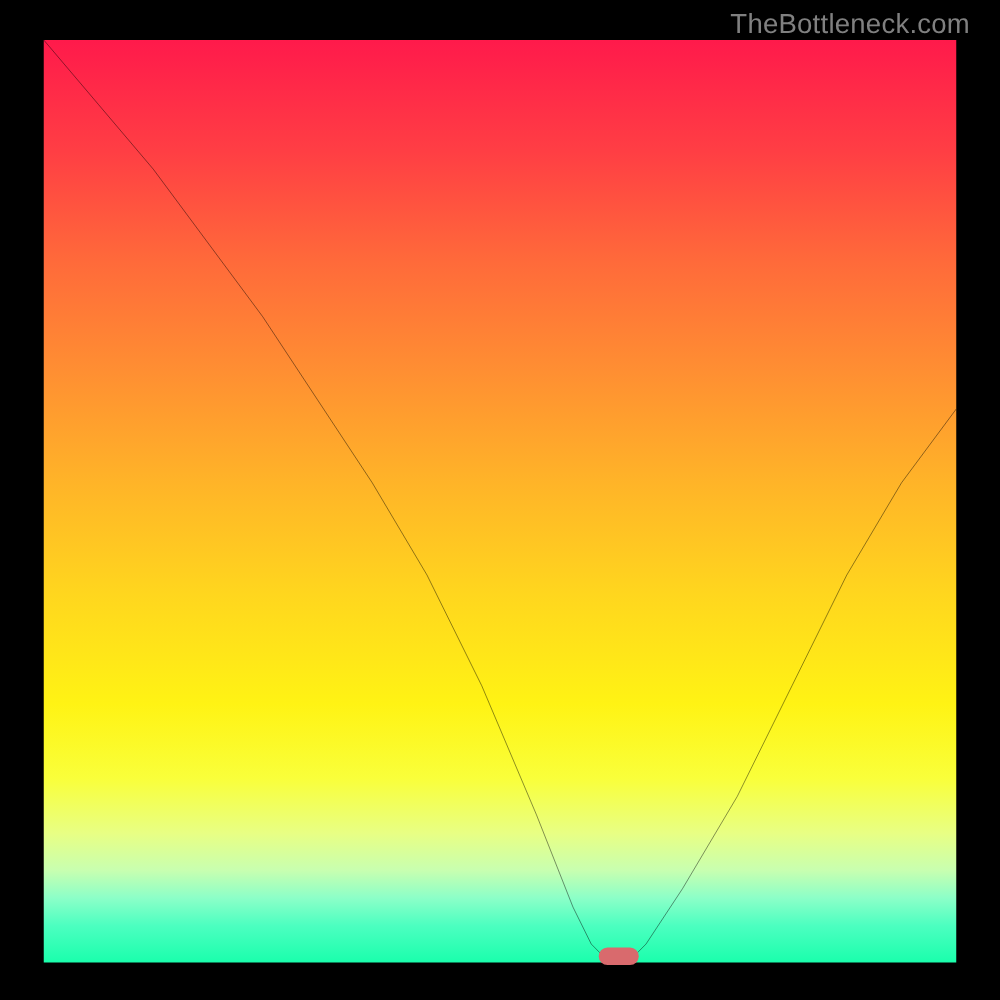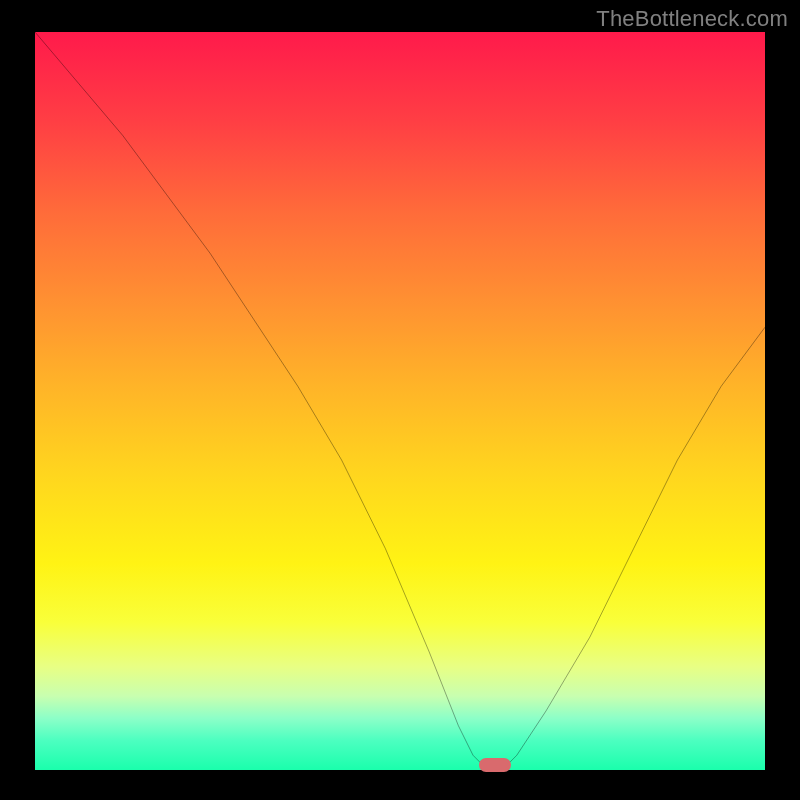--- a/index.html
+++ b/index.html
@@ -13,21 +13,21 @@
   }
   .frame {
     position: relative;
     width: 800px;
     height: 800px;
     background: #000;
   }
   .watermark {
     position: absolute;
     top: 6px;
-    right: 12px;
+    right: 24px;
     color: #808080;
     font-size: 22px;
     font-weight: 400;
     letter-spacing: 0.2px;
     z-index: 5;
   }
   .plot {
     position: absolute;
     left: 35px;
     top: 32px;

